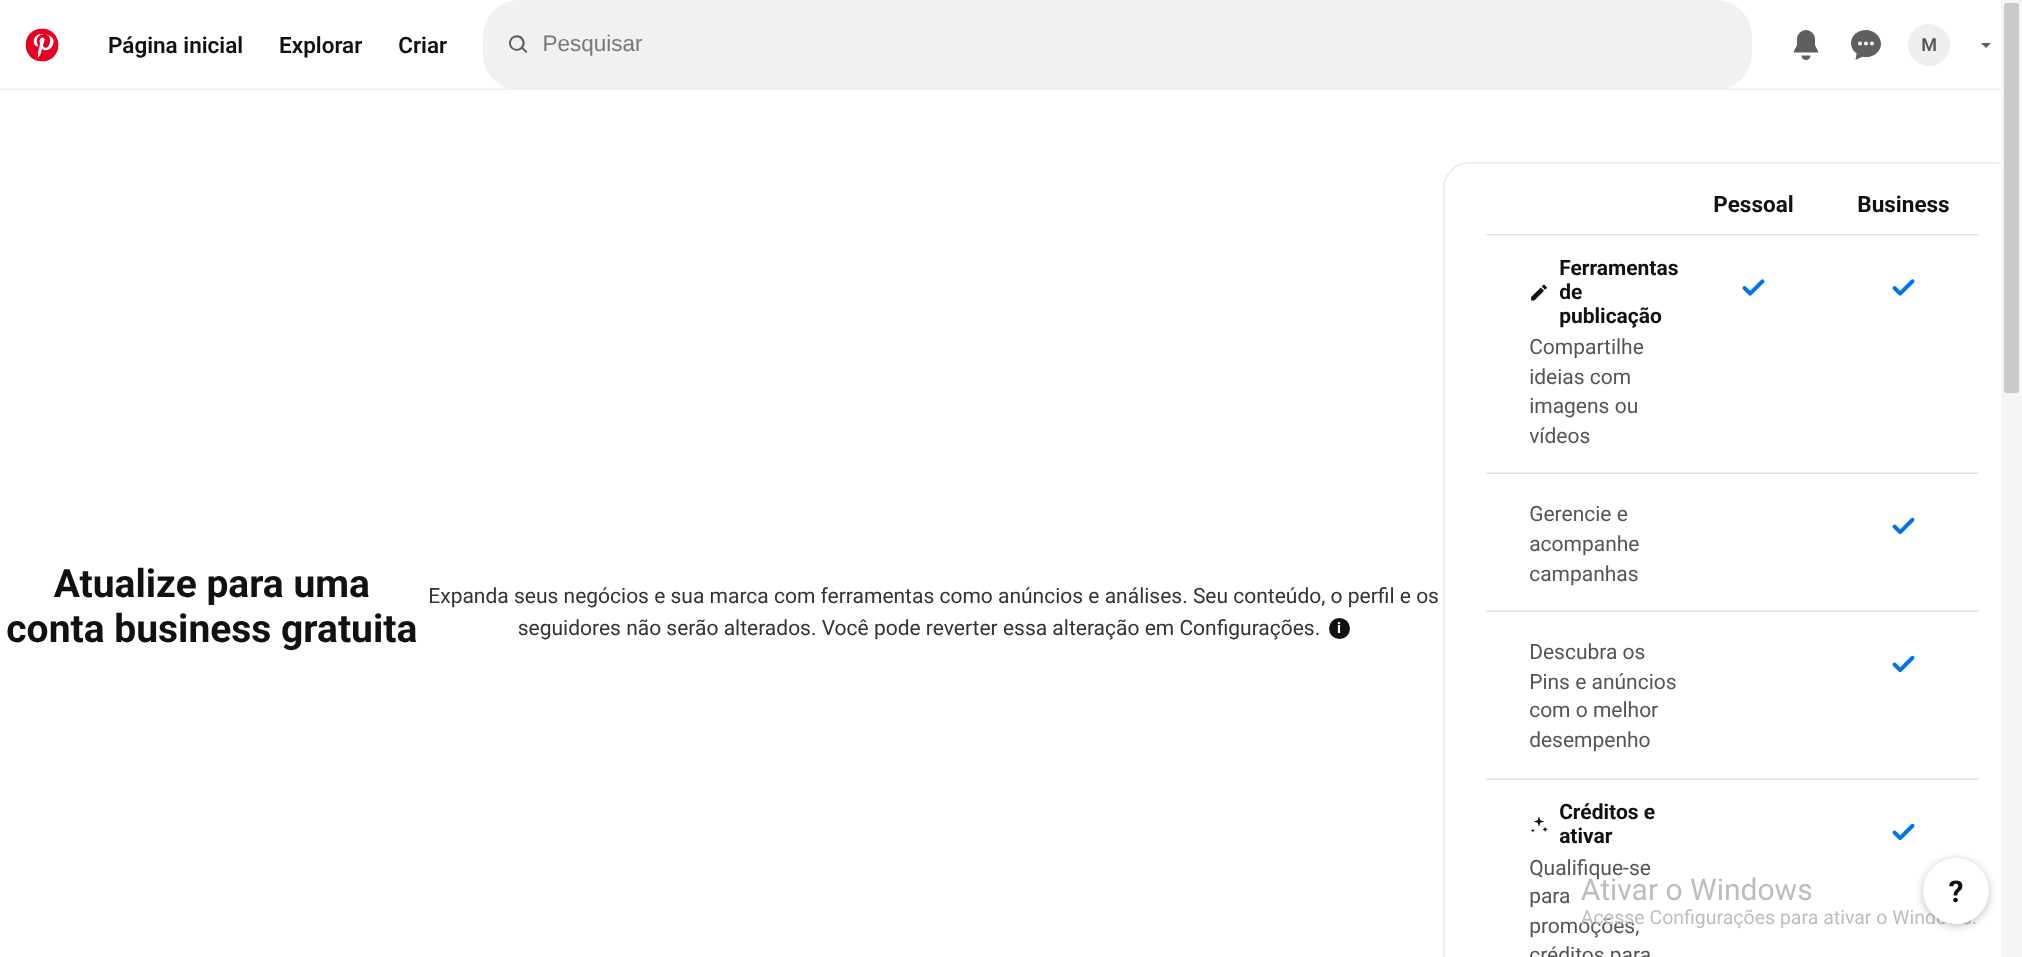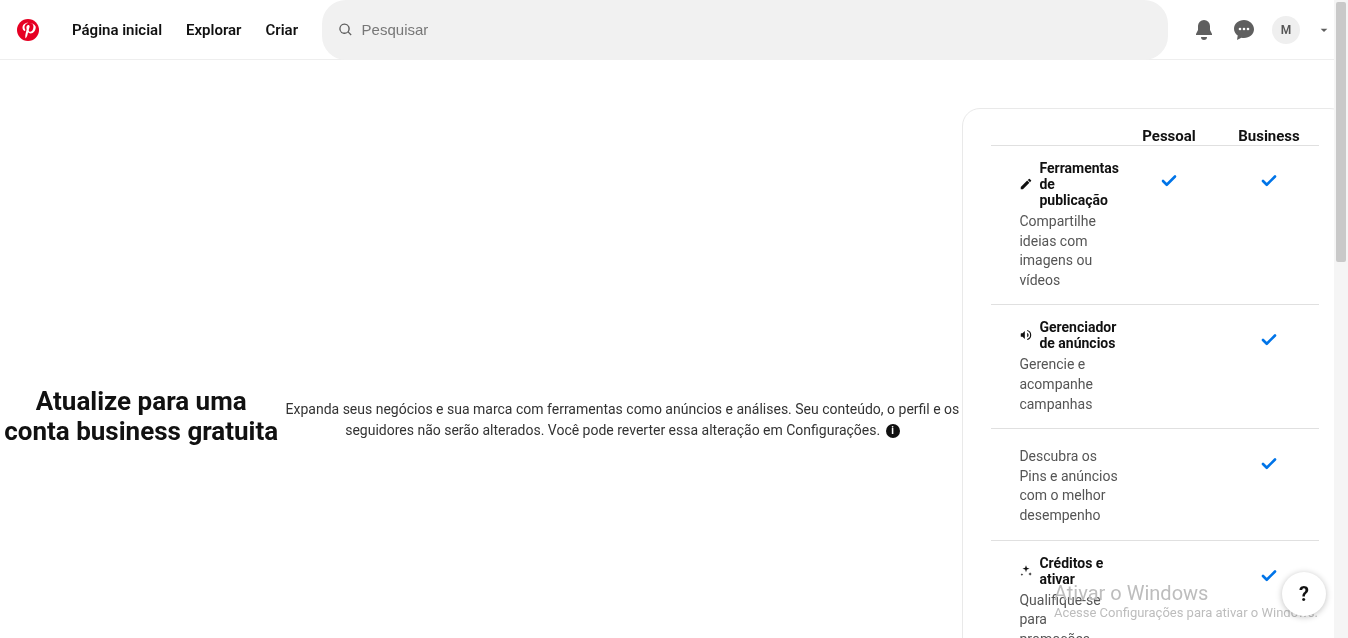--- a/index.html
+++ b/index.html
@@ -19,21 +19,21 @@
     .avatar { width: 28px; height: 28px; border-radius: 50%; background: #efefef; color: #555; display:flex; align-items:center; justify-content:center; font-size: 12px; font-weight:600; cursor:pointer; }
     .chevron { width: 16px; height: 16px; color: #5f5f5f; cursor:pointer; }
 
     
     .main { padding-top: 24px; display:flex; align-items:center; }
     .title { font-size: 26px; font-weight: 700; color: #111; text-align:center; }
     .subtitle { font-size: 14px; color: #333; text-align: center; max-width: 680px; margin-top: 8px; line-height: 1.5; }
     .info-icon { display:inline-flex; vertical-align:middle; width:14px; height:14px; border-radius:50%; background:#111; color:#fff; align-items:center; justify-content:center; font-size:10px; font-weight:bold; margin-left:2px; }
 
     .card { width: 488px; margin-top: 24px; border: 1px solid #e9e9e9; border-radius: 18px; padding: 18px 28px 24px; }
-    .thead { display:flex; border-bottom:1px solid #e0e0e0; padding-bottom:0; }
+    .thead { display:flex; border-bottom:1px solid #e0e0e0; padding-bottom:11px; }
     .th-feat { flex: 1; }
     .th-col { width: 100px; text-align:center; font-weight:700; font-size:15px; }
     .row { display:flex; padding: 14px 0; border-bottom:1px solid #e0e0e0; align-items:flex-start; }
     .row:last-child { border-bottom:none; }
     .feat { flex:1;margin-left:28px; }
     .feat-title { font-weight:700; font-size:14px; display:flex; align-items:center; gap:6px; }
     .feat-desc { font-size:14px; color:#555; margin-top:4px; max-width: 180px; line-height:1.4; }
     .cell { width: 100px; display:flex; align-items:center; justify-content:center; padding-top:12px; }
     .check { color:#0074e8; }
     .feat-icon { width:14px; height:14px; color:#111; flex-shrink:0; }
@@ -129,26 +129,20 @@
         </div>
       <div class="cell">
           <svg class="check" width="18" height="18" viewBox="0 0 24 24" fill="none" stroke="currentColor" stroke-width="3.5" stroke-linecap="round" stroke-linejoin="round">
             <polyline points="20 6 9 17 4 12"></polyline>
           </svg>
         </div>
     </div>
 
     <div class="row">
       <div class="feat">
-        <div class="feat-title">
-          <svg class="feat-icon" viewBox="0 0 24 24" fill="currentColor">
-              <path d="M3 10v4a1 1 0 001 1h2l4 4V5L6 9H4a1 1 0 00-1 1zm13.5 2a4.5 4.5 0 00-2.5-4v8a4.5 4.5 0 002.5-4zM14 3.23v2.06a7 7 0 010 13.42v2.06a9 9 0 000-17.54z"></path>
-            </svg>
-          <span>Gerenciador de anúncios</span>
-        </div>
         <div class="feat-desc">Gerencie e acompanhe campanhas</div>
       </div>
       <div class="cell"></div>
       <div class="cell">
           <svg class="check" width="18" height="18" viewBox="0 0 24 24" fill="none" stroke="currentColor" stroke-width="3.5" stroke-linecap="round" stroke-linejoin="round">
             <polyline points="20 6 9 17 4 12"></polyline>
           </svg>
         </div>
     </div>
 

